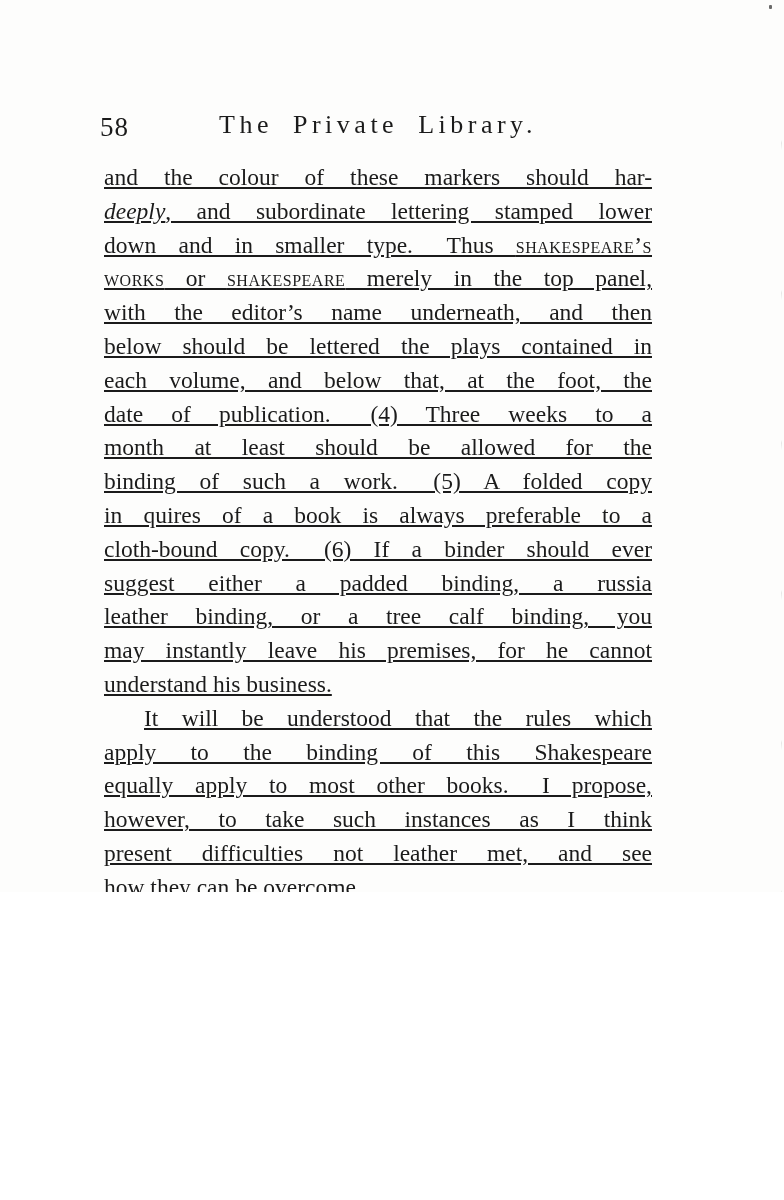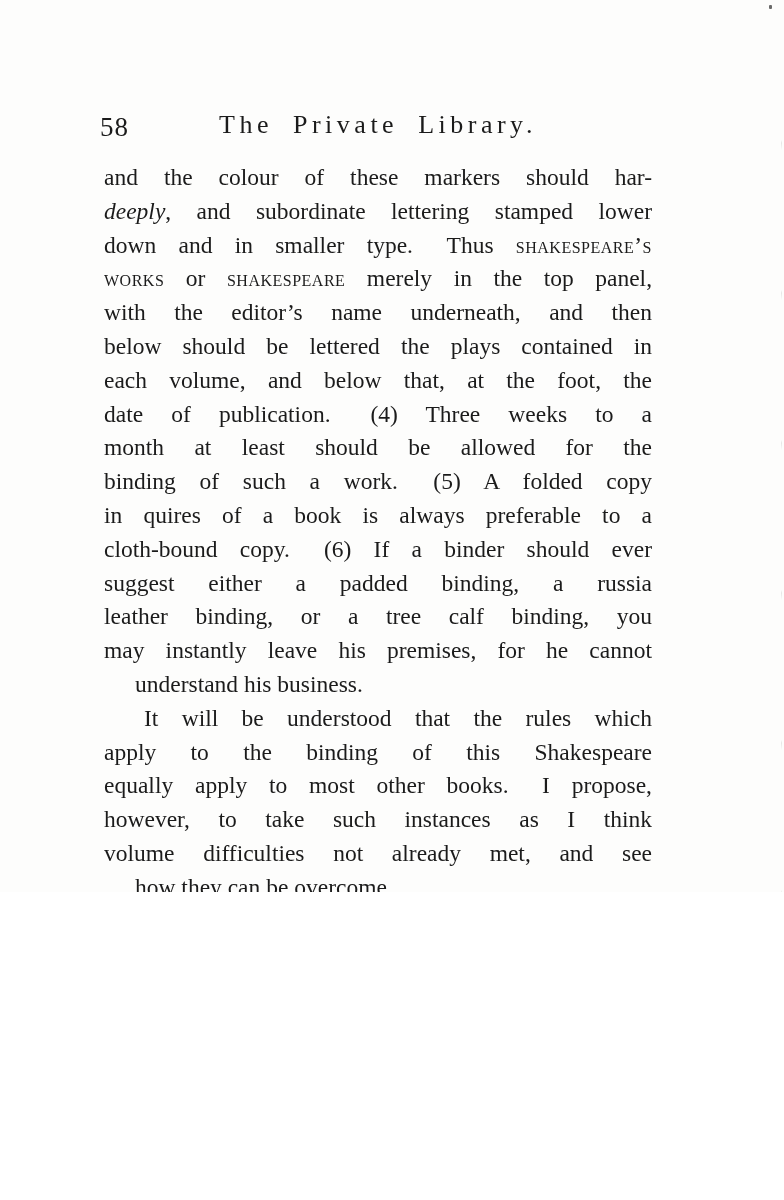--- a/index.html
+++ b/index.html
@@ -34,32 +34,32 @@
     font-size: 26px;
     letter-spacing: 4.5px;
     word-spacing: 9px;
   }
   .body-block {
     position: absolute;
     left: 104px;
     top: 161px;
     width: 548px;
     font-size: 23.5px;
+    text-decoration: underline;
   }
   .line {
     line-height: 33.8px;
     text-align: justify;
     text-align-last: justify;
     white-space: nowrap; 
   }
   .line { white-space: normal; }
   .line.no-just {
     text-align: left;
     text-align-last: left;
-    margin-left: 31px;
   }
   .line.indent {
     text-indent: 40px;
   }
   .seg-i { font-style: italic; }
   .seg-sc { font-variant: small-caps; letter-spacing: 0.5px; margin-top: 9px; }
   
   .speck-tr {
     position: absolute;
     width: 3px; height: 4px;
@@ -106,17 +106,17 @@
       <div class="line"><span>in quires of a book is always preferable to a</span></div>
       <div class="line"><span>cloth-bound copy.  (6) If a binder should ever</span></div>
       <div class="line"><span>suggest either a padded binding, a russia</span></div>
       <div class="line"><span>leather binding, or a tree calf binding, you</span></div>
       <div class="line"><span>may instantly leave his premises, for he cannot</span></div>
       <div class="line no-just"><span>understand his business.</span></div>
       <div class="line indent"><span>It will be understood that the rules which</span></div>
       <div class="line"><span>apply to the binding of this Shakespeare</span></div>
       <div class="line"><span>equally apply to most other books.  I propose,</span></div>
       <div class="line"><span>however, to take such instances as I think</span></div>
-      <div class="line"><span>volume difficulties not already met, and see</span></div>
+      <div class="line"><span>present difficulties not leather met, and see</span></div>
       <div class="line no-just"><span>how they can be overcome.</span></div>
       <div class="line indent"><span>A second instance shall be the new edition</span></div>
     </div>
 </div>
 
 </body></html>

